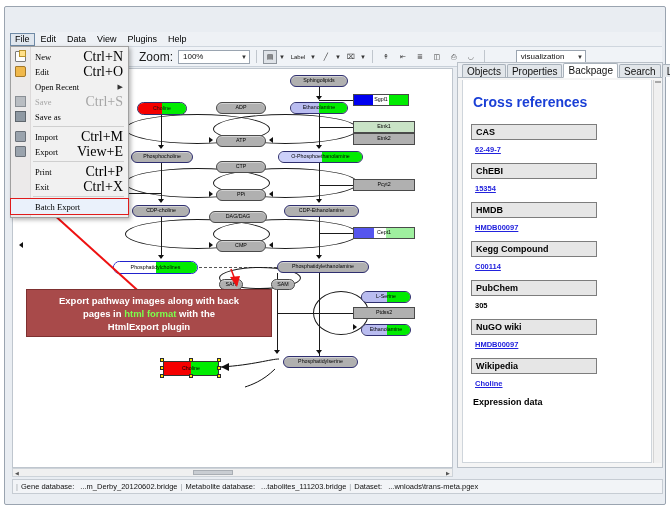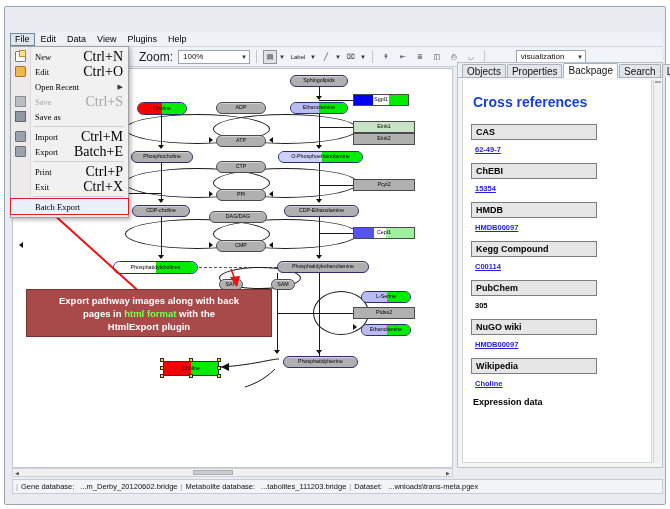--- a/index.html
+++ b/index.html
@@ -713,21 +713,21 @@
 
     <div class="fm-item">
       <span class="fm-icon ic-imp"></span>
       <span class="lbl">Import</span>
       <span class="acc">Ctrl+M</span>
     </div>
 
     <div class="fm-item">
       <span class="fm-icon ic-exp"></span>
       <span class="lbl">Export</span>
-      <span class="acc">Batch+E</span>
+      <span class="acc">View+E</span>
     </div>
 
     <div class="fm-sep"></div>
 
     <div class="fm-item">
       <span class="lbl">Print</span>
       <span class="acc">Ctrl+P</span>
     </div>
 
     <div class="fm-item">

